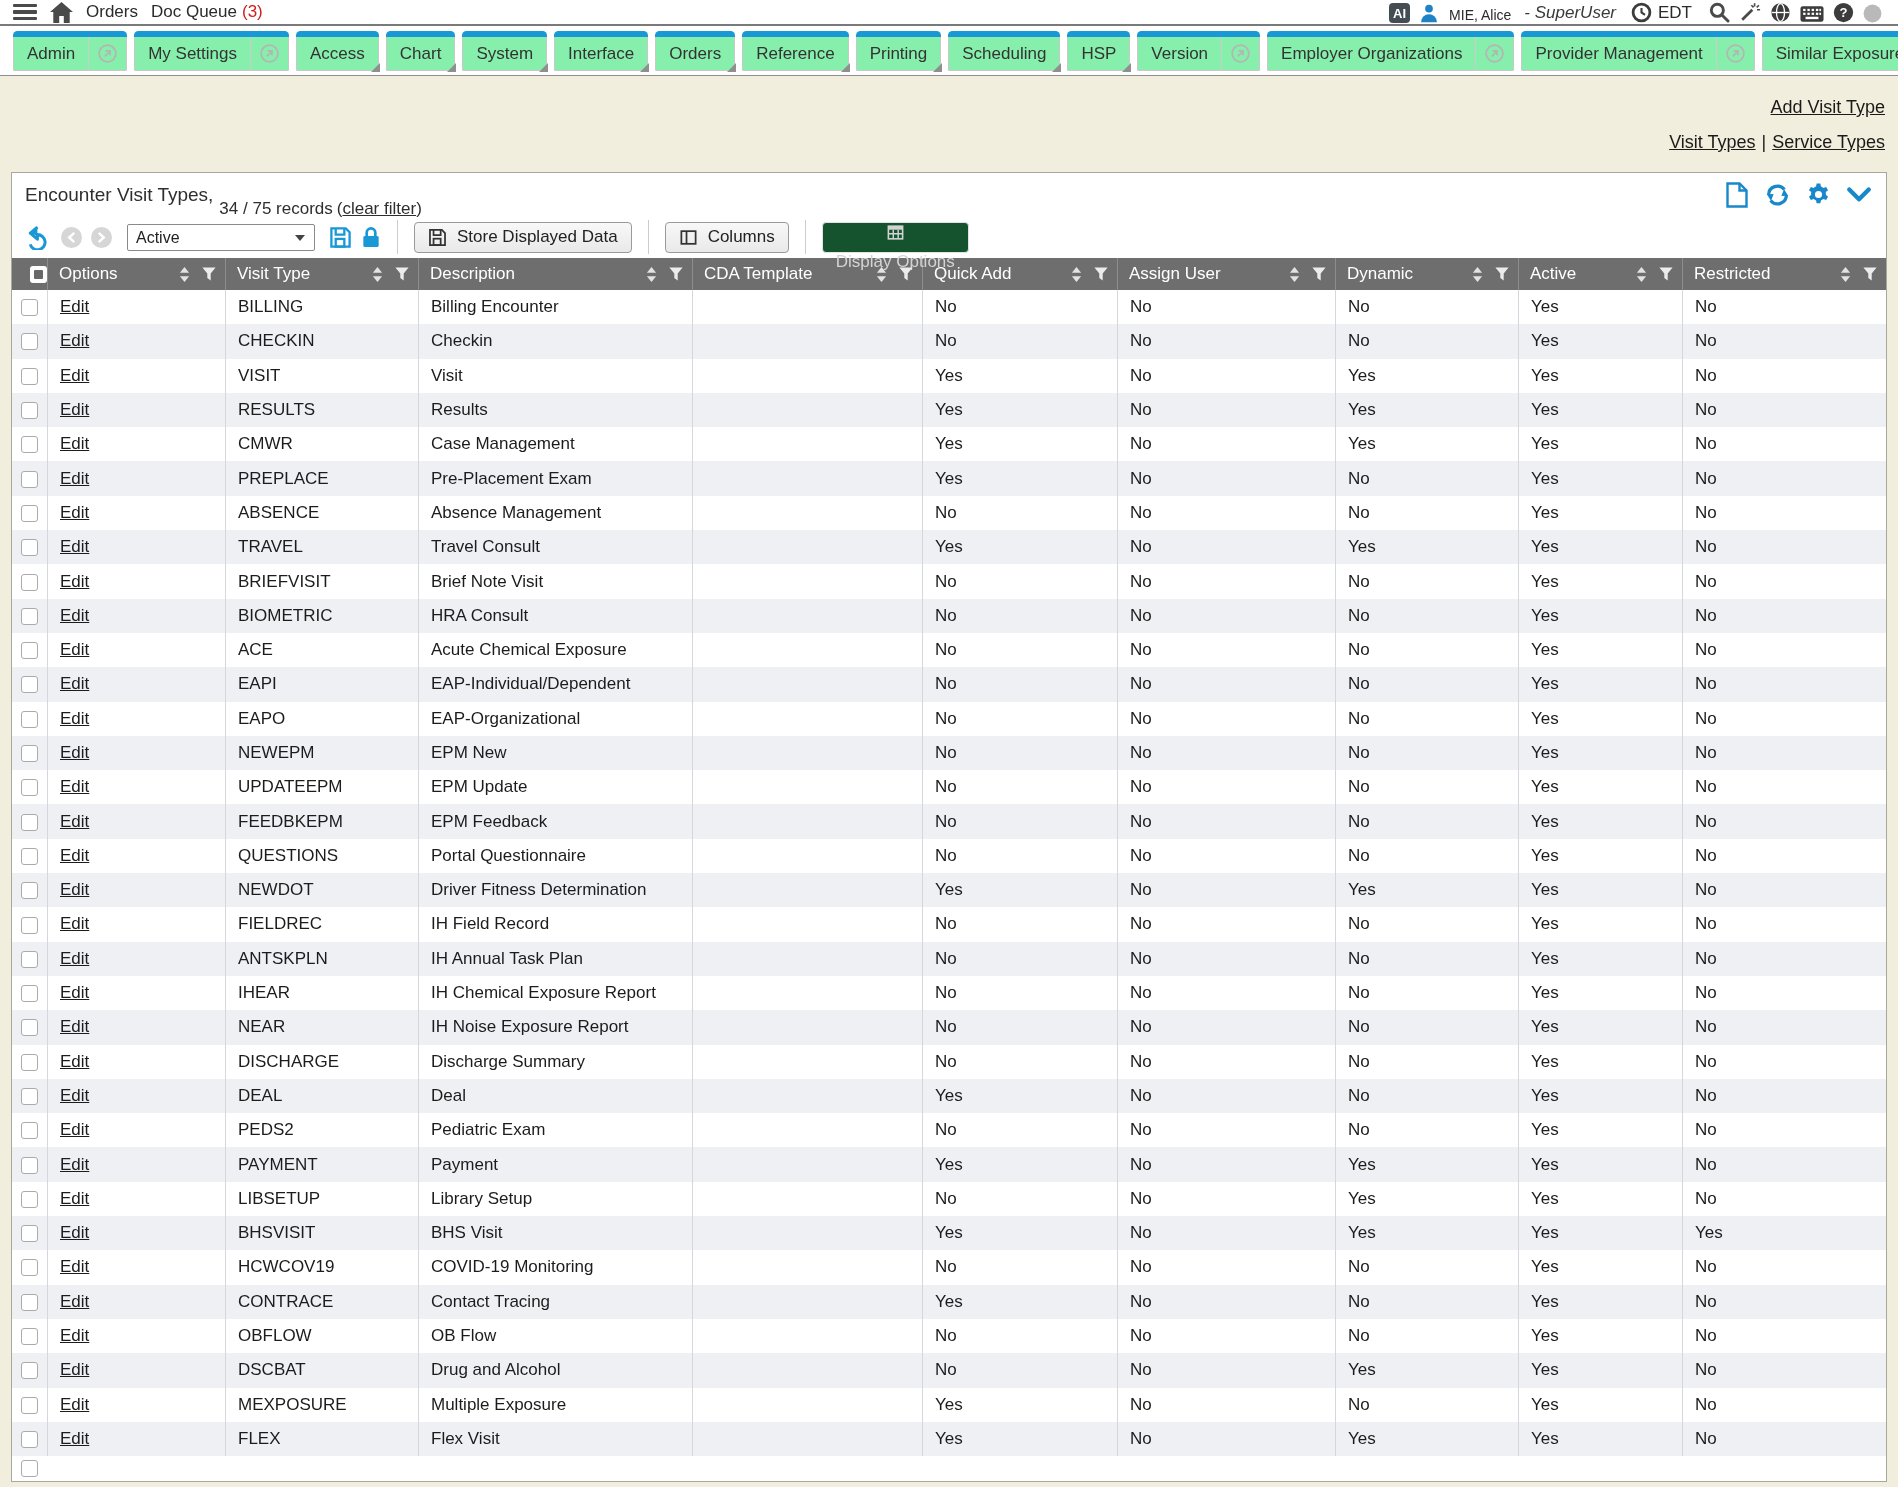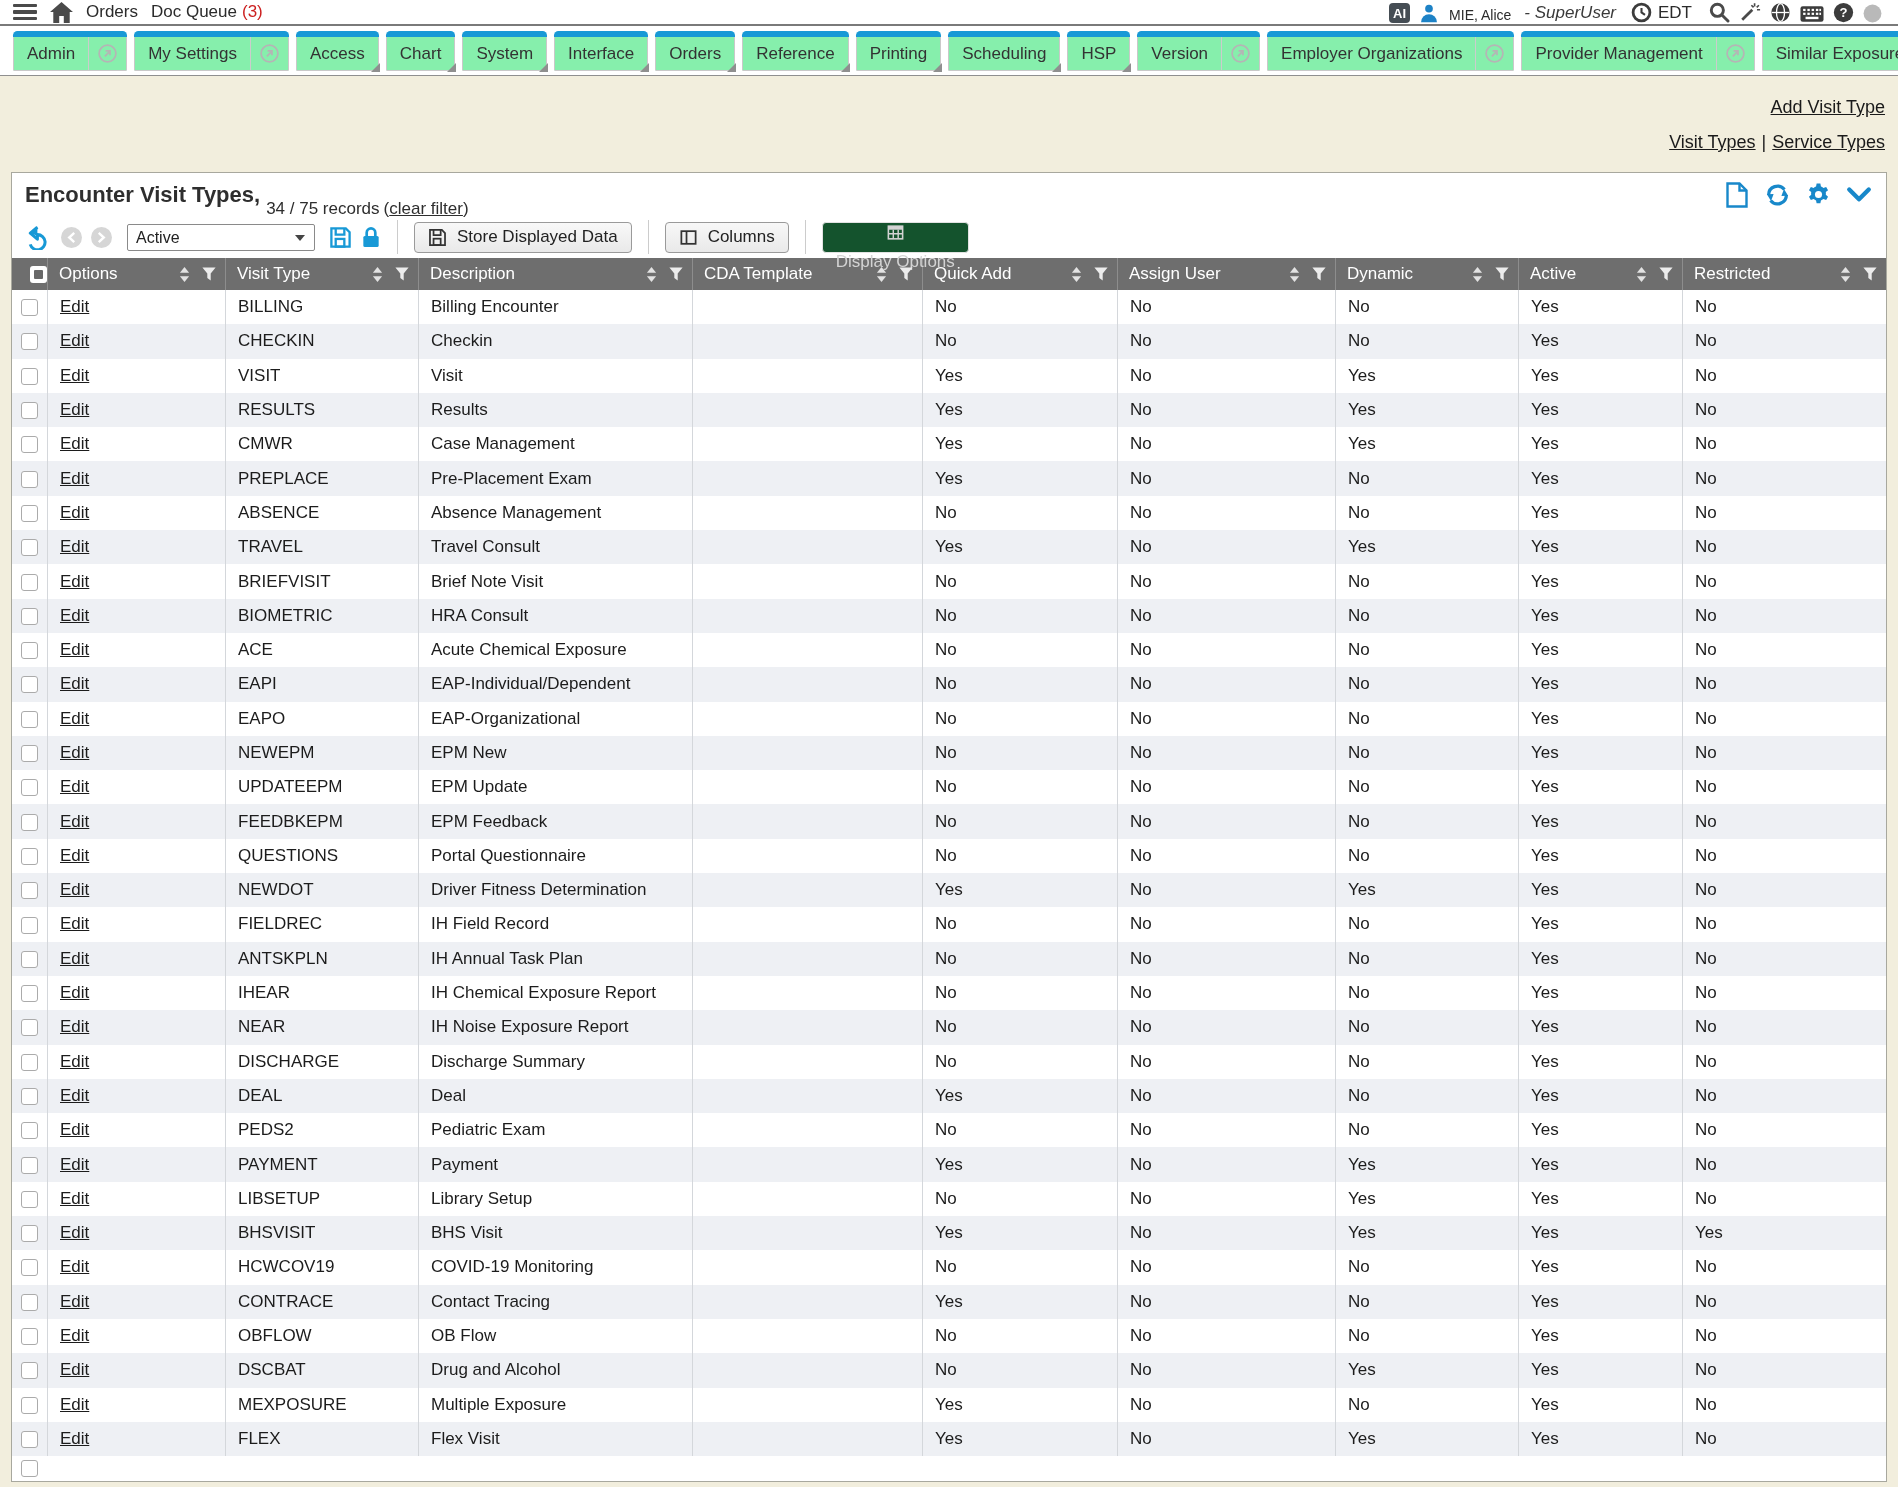--- a/index.html
+++ b/index.html
@@ -50,21 +50,21 @@
   }
   
   .links-area{text-align:right;padding:20px 13px 0 0;}
   .links-line{height:23px;line-height:23px;font-size:18px;color:#1a1a1a;}
   .links-line + .links-line{margin-top:12px;}
   .links-line a{color:#1a1a1a;text-decoration:underline;cursor:pointer;}
   .link-sep{margin:0 6px;}
   
   .panel{margin:18px 11px 0 11px;background:#fff;border:1px solid #a8a89e;}
   .panel-header{display:flex;align-items:center;height:43px;padding:0 14px 0 13px;}
-  .panel-title{font-weight:bold;font-size:22px;color:#2e2e2e;margin-right:6px;}
+  .panel-title{font-weight:normal;font-size:19px;color:#2e2e2e;margin-right:6px;}
   .panel-records{font-size:17px;color:#2e2e2e;margin-top:28px;}
   .clear-filter{color:#2e2e2e;text-decoration:underline;cursor:pointer;}
   .panel-icons{margin-left:auto;display:flex;align-items:center;gap:15px;color:var(--icon-blue);}
   .panel-icons .pic{display:flex;align-items:center;cursor:pointer;color:var(--icon-blue);}
   
   .toolbar{display:flex;align-items:center;gap:9px;height:42px;padding:0 10px;}
   .undo-btn{color:var(--accent);display:flex;align-items:center;cursor:pointer;margin-left:4px;}
   .nav-circle{width:21px;height:21px;border-radius:50%;background:#d6d6d6;display:flex;align-items:center;justify-content:center;cursor:default;}
   .select-wrap{position:relative;margin-left:6px;}
   .select-wrap::after{content:"";position:absolute;right:10px;top:11px;border-left:5px solid transparent;border-right:5px solid transparent;border-top:6px solid #444;pointer-events:none;}

